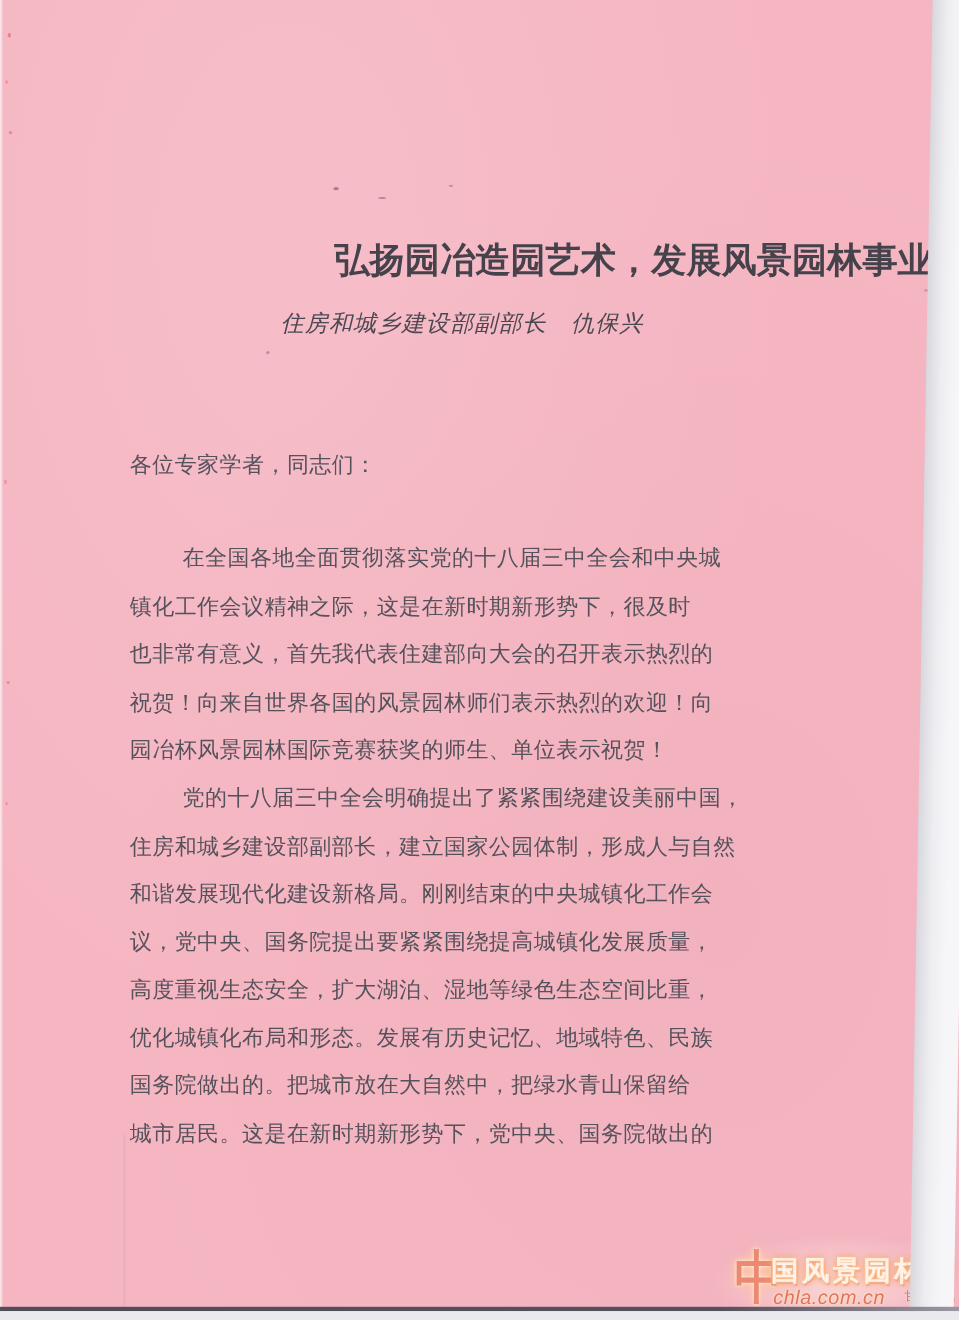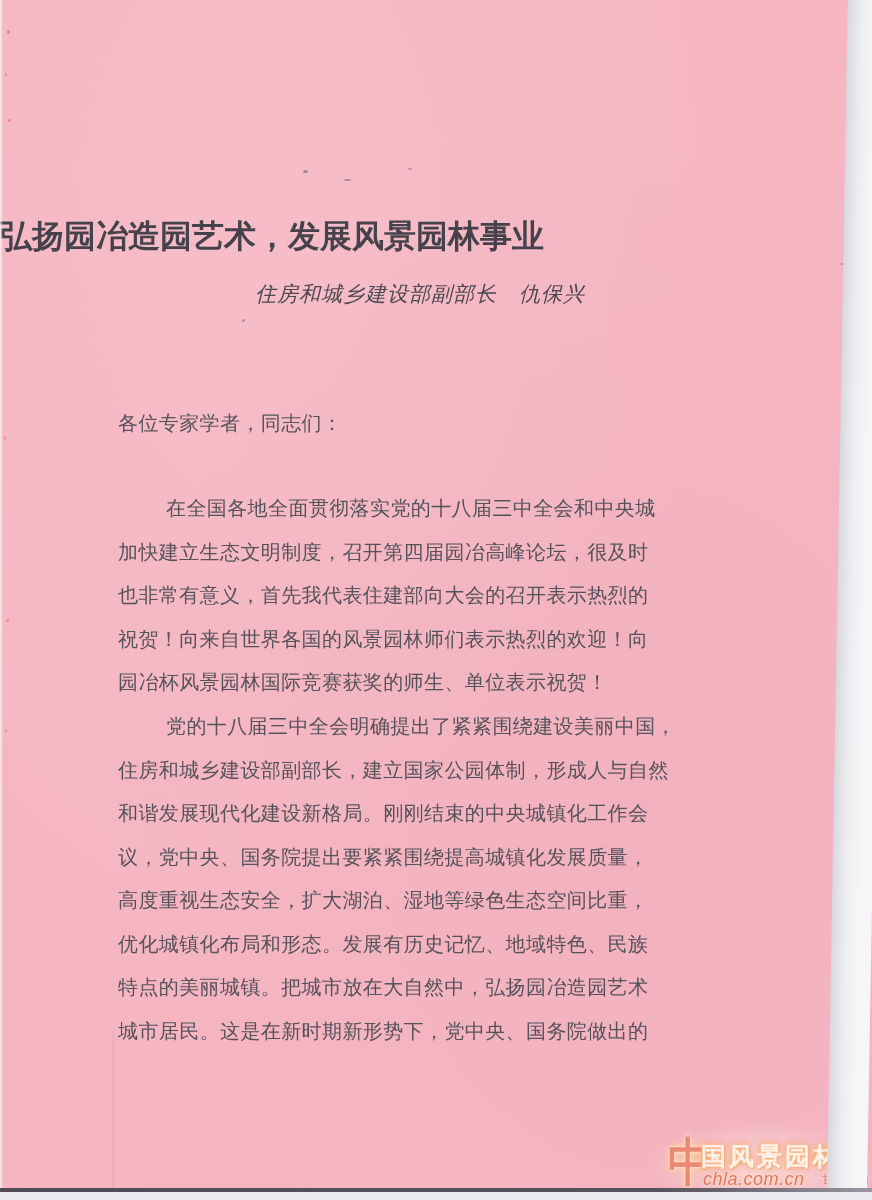--- a/index.html
+++ b/index.html
@@ -35,21 +35,21 @@
     position:absolute;left:0;top:1188px;width:872px;height:4px;
     background:linear-gradient(to right,#514d57 0,#55515b 75%,#9a97a1 100%);
   }
   .bottom-scanbed{
     position:absolute;left:0;top:1192px;width:872px;height:8px;
     background:#e9e9ee;
   }
   
   .title{
     position:absolute;left:0;top:194px;width:848px;
-    text-align:left;
+    text-align:right;
     font-family:"Liberation Sans", sans-serif;
     font-weight:bold;
     font-size:32px;
     letter-spacing:0px;
     color:#45424b;
     white-space:nowrap;
   }
   .byline{
     position:absolute;left:0;top:280px;width:840px;
     text-align:center;
@@ -131,34 +131,34 @@
   <div id="paper">
 
     <h1 class="title">弘扬园冶造园艺术，发展风景园林事业</h1>
 
     <div class="byline">住房和城乡建设部副部长　仇保兴</div>
 
     <div class="bodyline salutation">各位专家学者，同志们：</div>
 
     <div class="para" id="para1">
       <div class="bodyline indent">在全国各地全面贯彻落实党的十八届三中全会和中央城</div>
-      <div class="bodyline">加快建立生态文明制度，召开第四届园冶高峰论坛，很及时</div>
+      <div class="bodyline">镇化工作会议精神之际，这是在新时期新形势下，很及时</div>
       <div class="bodyline">也非常有意义，首先我代表住建部向大会的召开表示热烈的</div>
       <div class="bodyline">祝贺！向来自世界各国的风景园林师们表示热烈的欢迎！向</div>
       <div class="bodyline">园冶杯风景园林国际竞赛获奖的师生、单位表示祝贺！</div>
     </div>
 
     <div class="para" id="para2">
       <div class="bodyline indent">党的十八届三中全会明确提出了紧紧围绕建设美丽中国，</div>
       <div class="bodyline">住房和城乡建设部副部长，建立国家公园体制，形成人与自然</div>
       <div class="bodyline">和谐发展现代化建设新格局。刚刚结束的中央城镇化工作会</div>
       <div class="bodyline">议，党中央、国务院提出要紧紧围绕提高城镇化发展质量，</div>
       <div class="bodyline">高度重视生态安全，扩大湖泊、湿地等绿色生态空间比重，</div>
       <div class="bodyline">优化城镇化布局和形态。发展有历史记忆、地域特色、民族</div>
-      <div class="bodyline">特点的美丽城镇。把城市放在大自然中，弘扬园冶造园艺术</div>
+      <div class="bodyline">国务院做出的。把城市放在大自然中，把绿水青山保留给</div>
       <div class="bodyline">城市居民。这是在新时期新形势下，党中央、国务院做出的</div>
     </div>
 
     <div class="speck" style="left:303px;top:170px;width:5px;height:3px;background:rgba(90,80,92,0.55);"></div>
     <div class="speck" style="left:344px;top:179px;width:7px;height:2px;background:rgba(90,80,92,0.45);"></div>
     <div class="speck" style="left:408px;top:168px;width:4px;height:2px;background:rgba(90,80,92,0.35);"></div>
     <div class="speck" style="left:242px;top:319px;width:3px;height:3px;background:rgba(90,80,92,0.40);"></div>
     <div class="speck" style="left:840px;top:263px;width:5px;height:2px;background:rgba(90,80,92,0.35);"></div>
     <div class="speck" style="left:7px;top:30px;width:3px;height:4px;background:rgba(228,72,95,0.50);"></div>
     <div class="speck" style="left:5px;top:73px;width:2px;height:3px;background:rgba(228,72,95,0.45);"></div>

